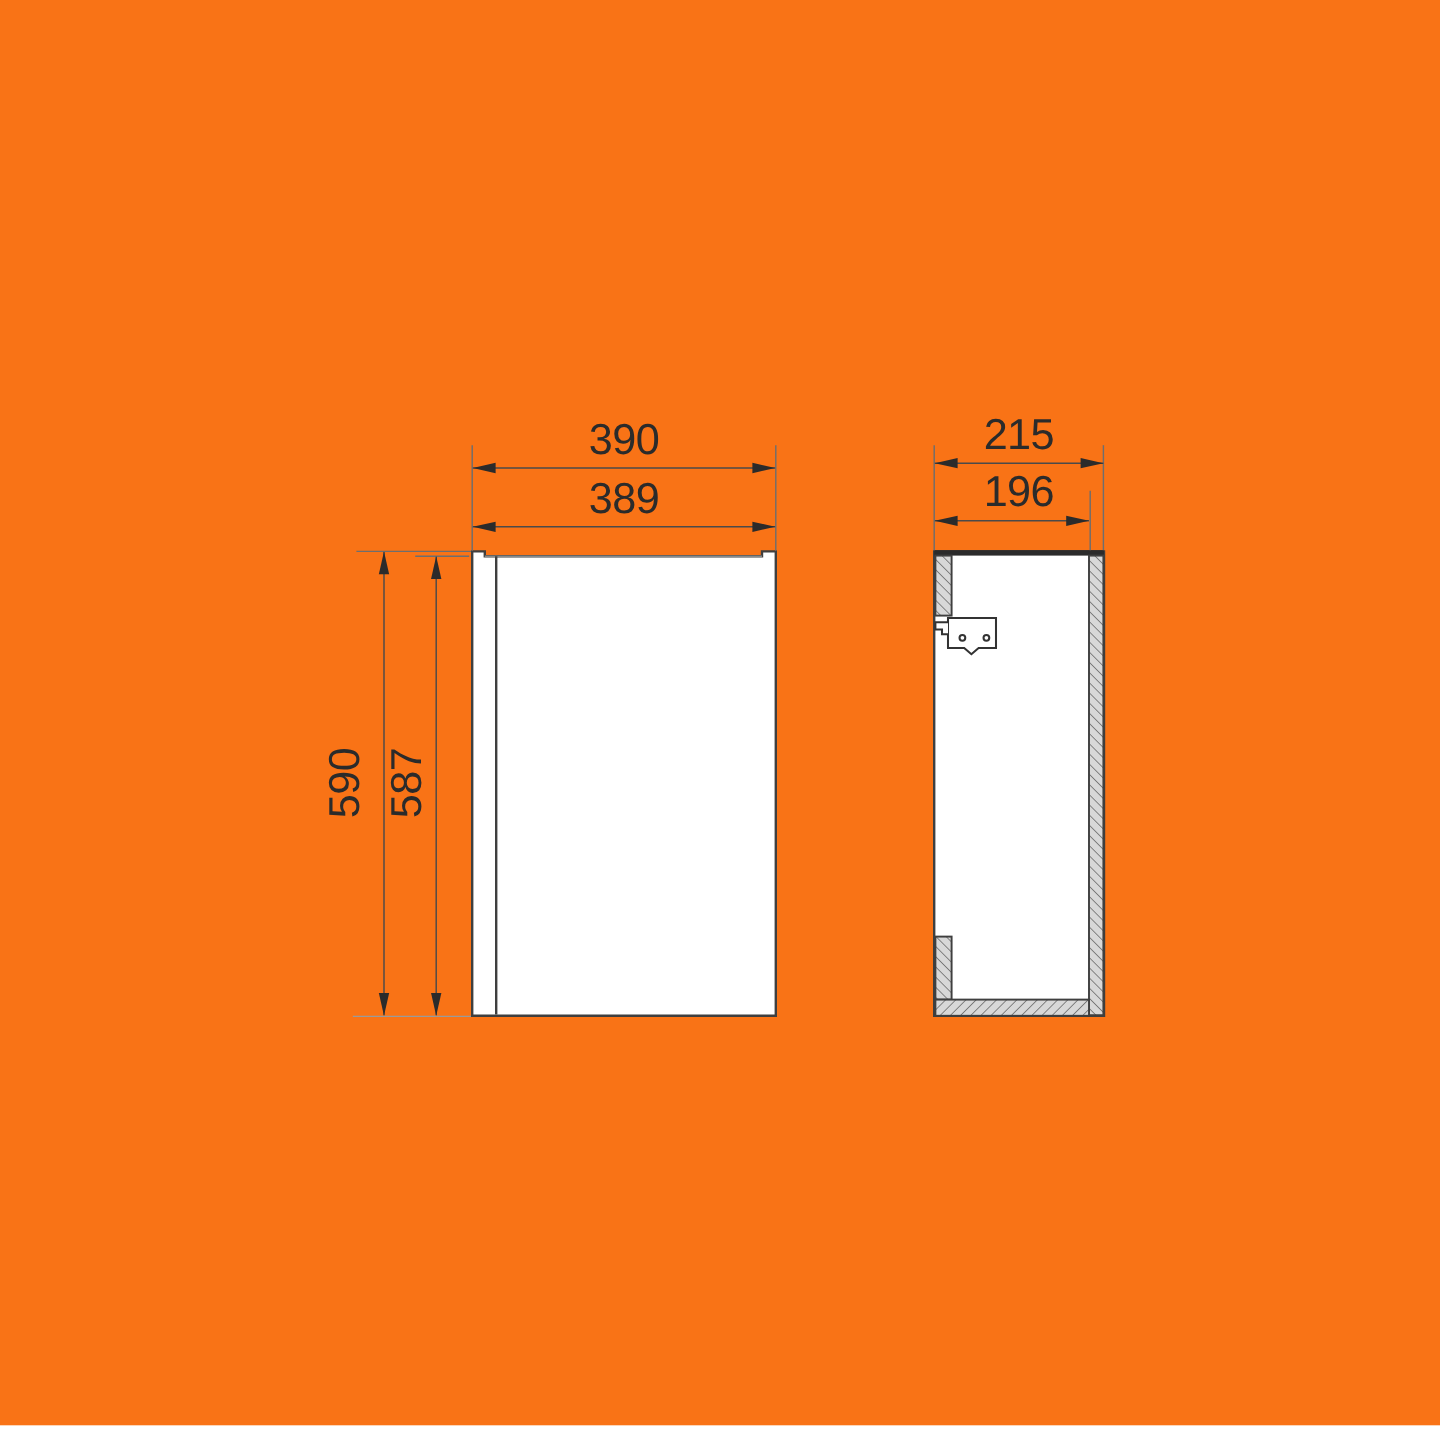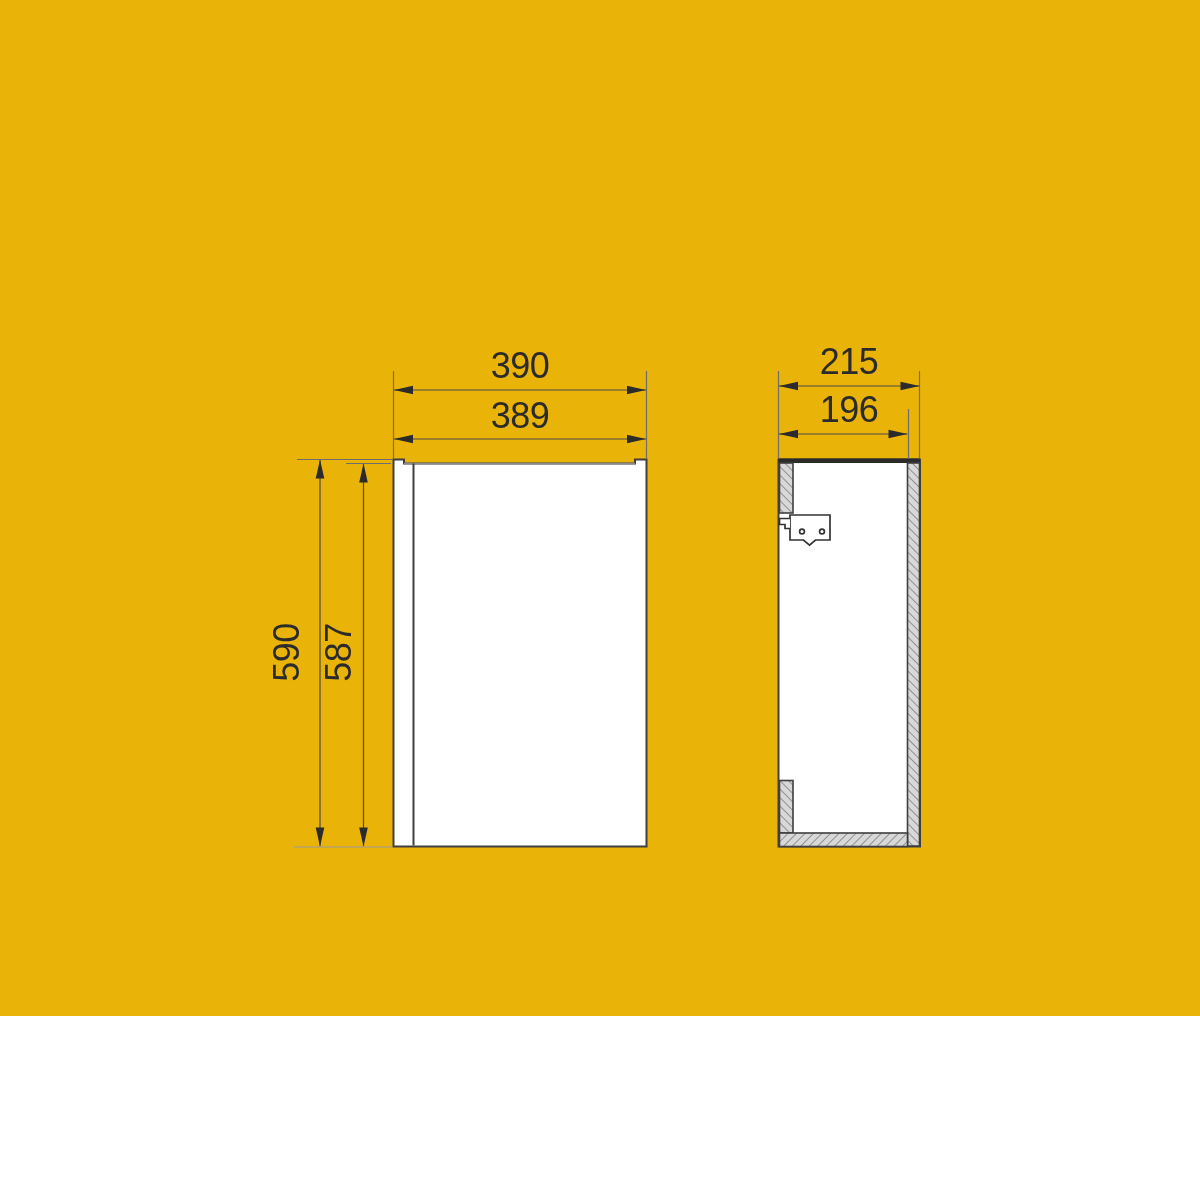--- a/index.html
+++ b/index.html
@@ -3,22 +3,22 @@
 <meta charset="utf-8">
 <style>
   html, body {
     margin: 0;
     padding: 0;
     background: #ffffff;
   }
   .canvas {
     position: relative;
     width: 1200px;
-    height: 1016px;
-    background: #eab308;
+    height: 1188px;
+    background: #f97316;
     overflow: hidden;
   }
   svg { display: block; }
   .outline {
     fill: #ffffff;
     stroke: #3f3f3f;
     stroke-width: 2;
     stroke-linejoin: miter;
   }
   .outline-line {

